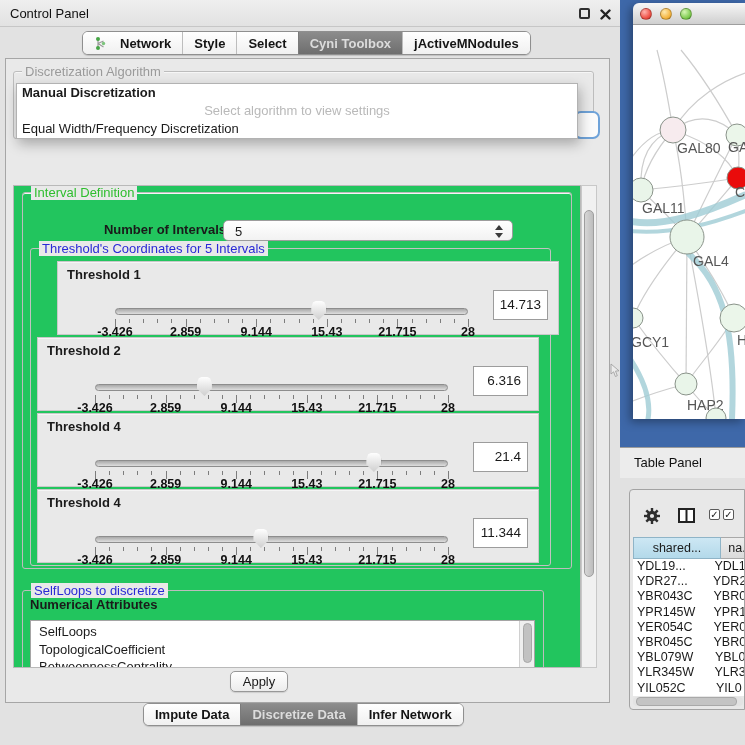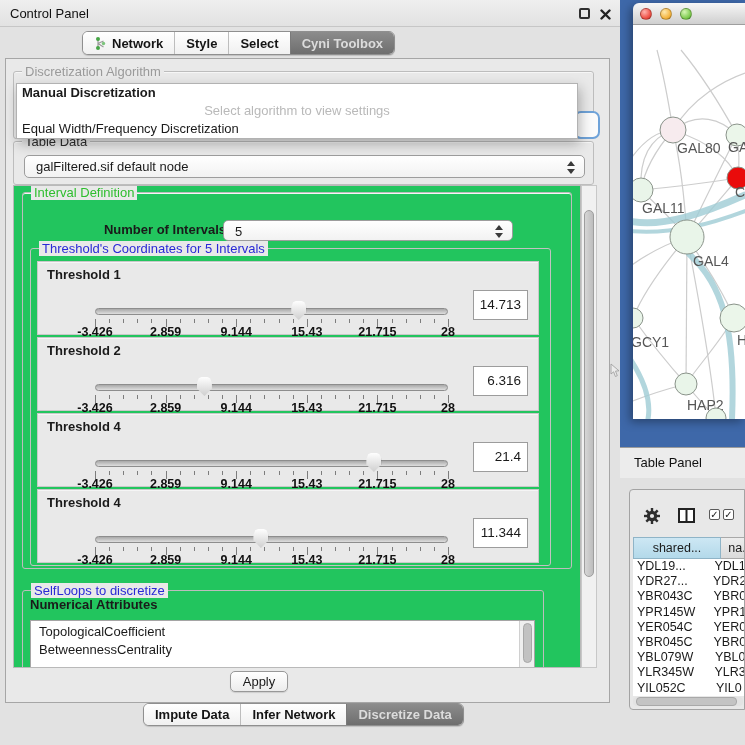--- a/index.html
+++ b/index.html
@@ -9,21 +9,21 @@
   
   #cp{position:absolute;left:0;top:0;width:620px;height:745px;background:#e2e2e2}
   #cp-titlebar{position:absolute;left:0;top:0;width:620px;height:27px;background:linear-gradient(#efefef,#e2e2e2);border-bottom:1px solid #c6c6c6}
   #cp-title{position:absolute;left:10px;top:6px;color:#111}
   #float-icon{position:absolute;left:579px;top:8px;width:11px;height:11px;border:2px solid #2e2e2e;border-radius:2px;background:transparent}
   #close-icon{position:absolute;left:600px;top:8px;width:11px;height:11px}
 
   .segbar{position:absolute;display:flex;border:1px solid #8f8f8f;border-radius:6px;overflow:hidden;background:#fff;box-shadow:0 1px 1px rgba(0,0,0,.15)}
   #topsegs{left:82px;top:31px;height:24px}
   #botsegs{left:143px;top:703px;height:23px}
-  .seg{display:flex;align-items:center;justify-content:space-between;gap:5px;padding:0 11px;background:linear-gradient(#ffffff,#f0f0f0);border-left:1px solid #bdbdbd;font-weight:600;font-size:13px;color:#141414;white-space:nowrap;cursor:default}
+  .seg{display:flex;align-items:center;justify-content:space-between;gap:13px;padding:0 11px;background:linear-gradient(#ffffff,#f0f0f0);border-left:1px solid #bdbdbd;font-weight:600;font-size:13px;color:#141414;white-space:nowrap;cursor:default}
   .seg:first-child{border-left:none}
   .seg.sel{background:linear-gradient(#8c8c8c,#6e6e6e);color:#dcdcdc;border-left-color:#7a7a7a}
 
   #cp-body{position:absolute;left:5px;top:58px;width:605px;height:645px;border:1px solid #a6a6a6;background:#e9e9e9}
 
   .grp{position:absolute;border:1px solid #bdbdbd;border-radius:3px;box-shadow:inset 0 1px 0 #f6f6f6}
   .grp-legend{position:absolute;top:-8px;left:8px;background:#e9e9e9;padding:0 3px;font-size:13px;white-space:nowrap}
 
   #grp-disc{left:7px;top:12px;width:581px;height:68px}
   #grp-disc .grp-legend{color:#9a9a9a}
@@ -134,61 +134,54 @@
       </div>
       <div class="seg">
         <span>Style</span>
       </div>
       <div class="seg">
         <span>Select</span>
       </div>
       <div class="seg sel">
         <span>Cyni Toolbox</span>
       </div>
+      <div class="seg">
+        <span>jActiveMNodules</span>
+      </div>
     </div>
 
   <div id="cp-body">
 
     <div id="grp-disc" class="grp">
       <span class="grp-legend">Discretization Algorithm</span>
       <div id="ring"></div>
     </div>
 
     <div id="popup">
       <div class="popup-row popup-opt-0">Manual Discretization</div>
     <div class="popup-row popup-prompt">Select algorithm to view settings</div>
         <div class="popup-row popup-opt-1">Equal Width/Frequency Discretization</div>
       </div>
 
-    <div id="grp-tdata" class="grp">
-      <span class="grp-legend">Table Data</span>
-      <div id="tdata-combo" class="combo">
-        <span>galFiltered.sif default node</span>
-        <span class="stepper">
-            <i class="up"></i>
-            <i class="dn"></i>
-          </span>
-      </div>
-    </div>
 
     <div id="viewport">
       <div id="grp-interval" class="grp">
         <span class="grp-legend">Interval Definition</span>
         <span id="numlabel">Number of Intervals</span>
         <div id="numcombo" class="combo">
           <span>5</span>
           <span class="stepper">
               <i class="up"></i>
               <i class="dn"></i>
             </span>
         </div>
         <div id="grp-thresh">
           <span class="grp-legend">Threshold's Coordinates for 5 Intervals</span>
           <div id="tstack">
-              <div class="tpanel" style="top: 12px;">
+              <div class="tpanel" style="top: 12px; margin-left: 20px;">
                 <div class="tpanel-title">Threshold 1</div>
                 <div class="track"></div>
                 <div class="tick major" style="left: 57px;"></div>
                 <div class="tick" style="left: 71.12px;"></div>
                 <div class="tick" style="left: 85.24px;"></div>
                 <div class="tick" style="left: 99.36px;"></div>
                 <div class="tick" style="left: 113.48px;"></div>
                 <div class="tick major" style="left: 127.6px;"></div>
                 <div class="tick" style="left: 141.72px;"></div>
                 <div class="tick" style="left: 155.84px;"></div>
@@ -335,20 +328,21 @@
               </div>
             </div>
         </div>
       </div>
 
       <div id="grp-attrs">
         <span class="grp-legend">SelfLoops to discretize</span>
         <span id="attrs-label">Numerical Attributes</span>
         <div id="attrlist">
           <div id="attritems">
+              <div class="attr-item">SelfLoops</div>
               <div class="attr-item">TopologicalCoefficient</div>
               <div class="attr-item">BetweennessCentrality</div>
             </div>
           <div id="attrsb">
               <div id="attrsb-thumb"></div>
             </div>
         </div>
       </div>
     </div>
 
@@ -356,25 +350,25 @@
         <div id="mainsb-thumb"></div>
       </div>
 
     <div id="apply">Apply</div>
   </div>
 
   <div id="botsegs" class="segbar">
       <div class="seg">
         <span>Impute Data</span>
       </div>
+      <div class="seg sel">
+        <span>Discretize Data</span>
+      </div>
       <div class="seg">
         <span>Infer Network</span>
-      </div>
-      <div class="seg sel">
-        <span>Discretize Data</span>
       </div>
     </div>
 </div>
 
 <div id="deskblue"></div>
 
 <div id="netwin">
   <div id="netbar">
     <span id="light-red" class="light"></span>
     <span id="light-yellow" class="light"></span>

